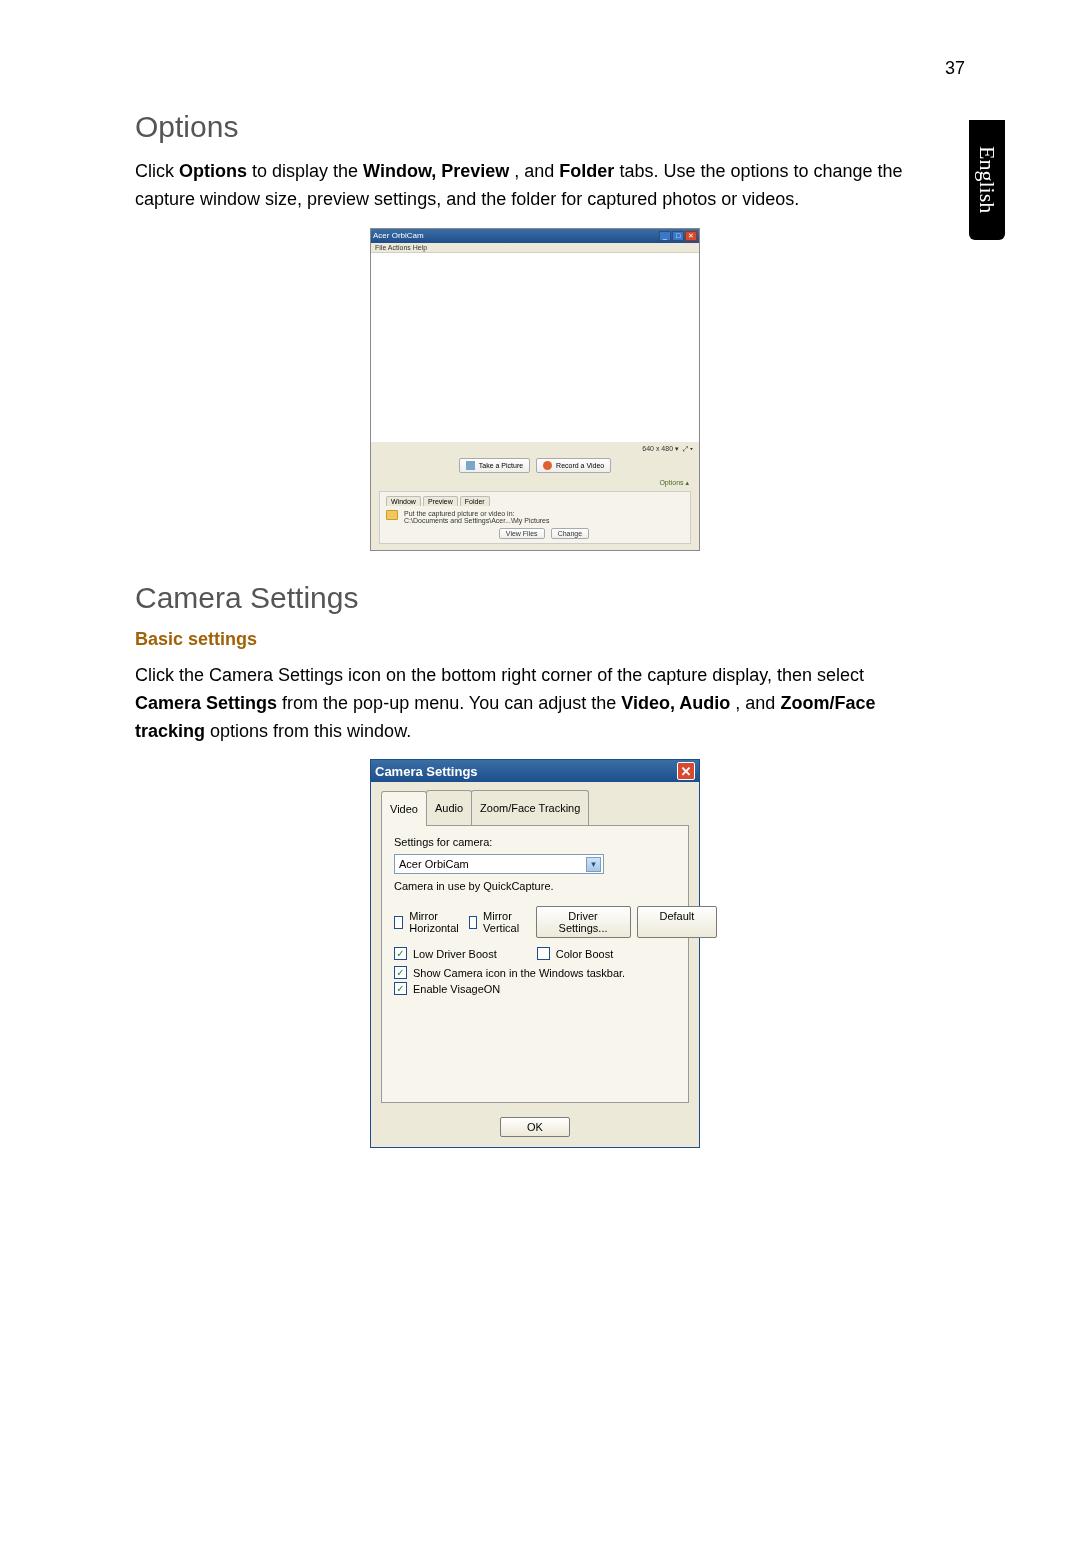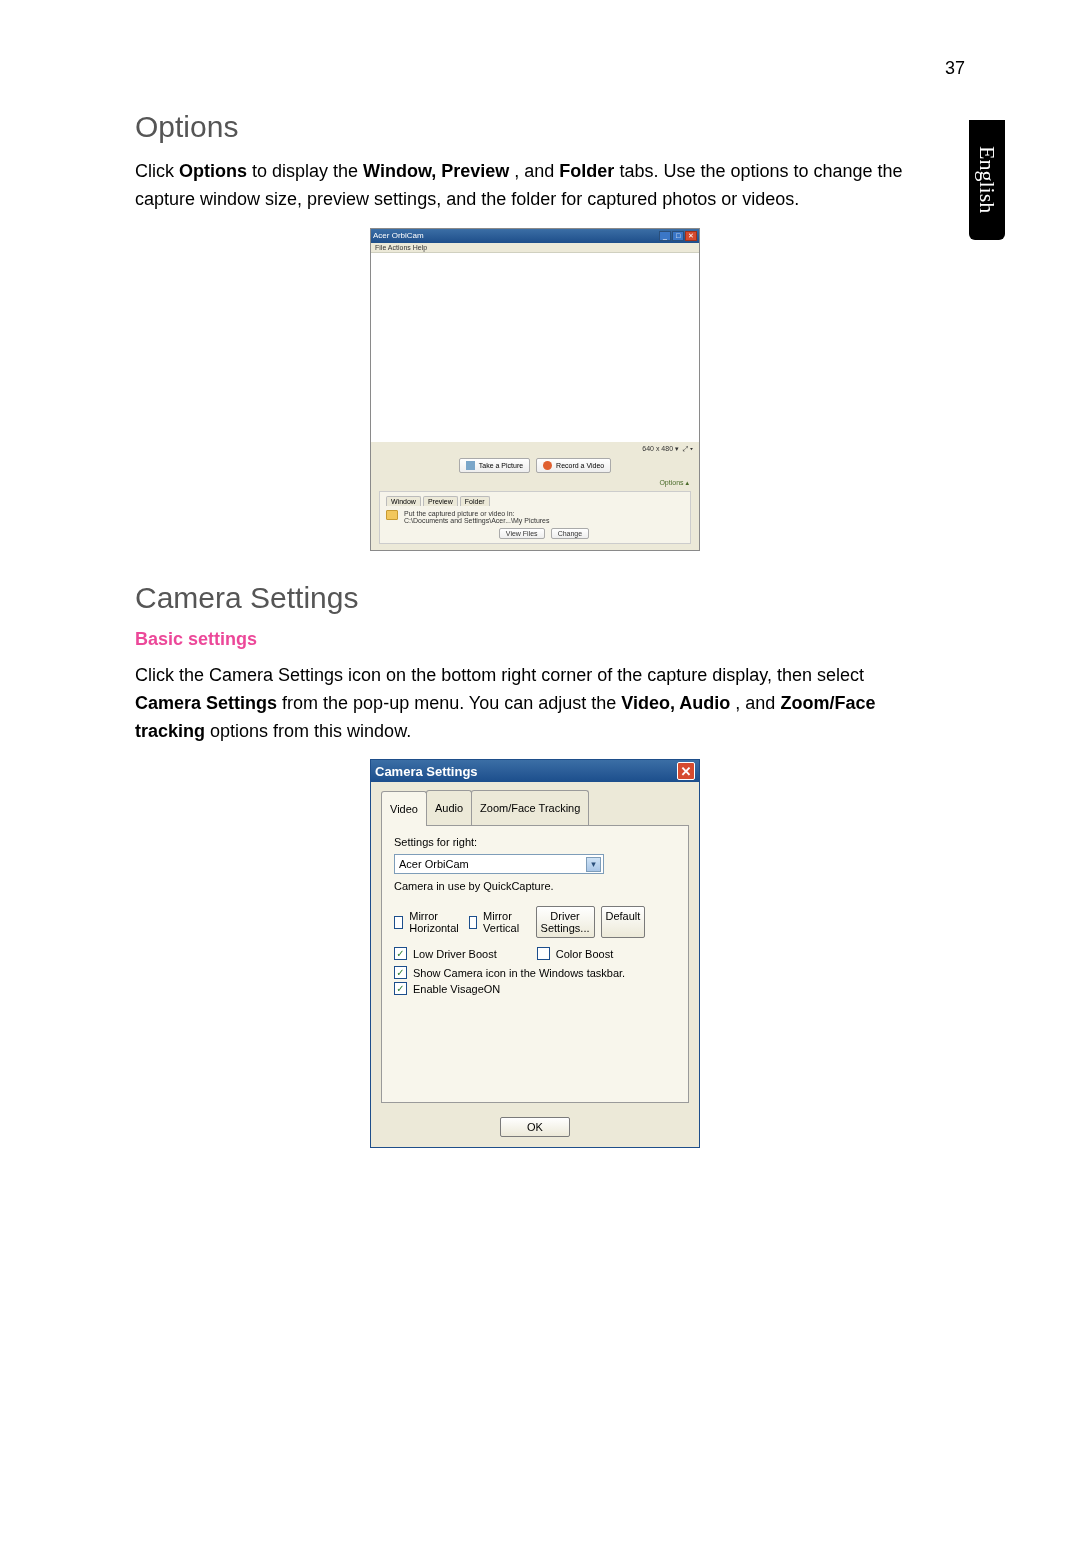--- a/index.html
+++ b/index.html
@@ -48,21 +48,21 @@
     margin-bottom: 14px;
   }
   p.body {
     font-size: 18px;
     line-height: 1.55;
     color: #000;
     margin-bottom: 14px;
   }
   .bold { font-weight: bold; }
   h3.sub {
-    color: #ec4899;
+    color: #a16207;
     font-size: 18px;
     font-weight: bold;
     margin: 14px 0 12px;
   }
   .shot-wrap { text-align: center; margin: 10px 0 30px; }
 
   
   .orbicam {
     display: inline-block;
     width: 330px;
@@ -116,21 +116,21 @@
   .cs-drop { width:15px; height:15px; background:linear-gradient(#cfe3f6,#a9c6e7); border:1px solid #7e9db9; color:#2a4f7a; display:flex; align-items:center; justify-content:center; font-size:9px;}
   .cs-cols { display:flex; gap:18px; margin-top:14px;}
   .cs-left { flex:1;}
   .cs-right { width:120px; display:flex; flex-direction:row; gap:6px;}
   .slider-lbl { font-size:11px; text-decoration: underline; text-decoration-color: transparent; }
   .slider { width:130px; height:18px; position:relative; margin:2px 0 10px;}
   .track { position:absolute; top:8px; left:0; right:0; height:3px; background:#cfcfcf; border:1px solid #9a9a9a; border-radius:2px;}
   .thumb { position:absolute; top:1px; left:42px; width:11px; height:18px; background:linear-gradient(#f7fbe7,#dce9b5); border:1px solid #86a34a; border-radius:2px;}
   .cs-check { display:flex; align-items:center; gap:6px; font-size:11px; margin:3px 0;}
   .cb { width:13px; height:13px; border:1px solid #1c4e8c; background:#fff; display:flex; align-items:center; justify-content:center; color:#2e7d32; font-size:10px;}
-  .cs-btn { border:1px solid #7a7a7a; background:linear-gradient(#fff,#ece9d8); padding:3px 4px; font-size:11px; border-radius:2px; text-align:center;}
+  .cs-btn { border:1px solid #7a7a7a; background:linear-gradient(#fff,#ece9d8); padding:3px 22px; font-size:11px; border-radius:2px; text-align:center;}
   .cs-ok { text-align:center; padding:8px 0 10px;}
   .cs-ok .cs-btn { width:70px; display:inline-block;}
   .gap-big { height:90px;}
 </style>
 </head>
 <body>
 
 <div class="page-number">37</div>
 <div class="lang-tab">English</div>
 
@@ -213,21 +213,21 @@
         <span>Camera Settings</span>
         <div class="cs-close">✕</div>
       </div>
       <div class="cs-body">
         <div class="cs-tabs">
           <span class="active">Video</span>
           <span>Audio</span>
           <span>Zoom/Face Tracking</span>
         </div>
         <div class="cs-panel">
-          <div class="cs-row">Settings for right:</div>
+          <div class="cs-row">Settings for camera:</div>
           <div class="cs-select">
             <span>Acer OrbiCam</span>
             <span class="cs-drop">▾</span>
           </div>
           <div class="cs-row">Camera in use by QuickCapture.</div>
 
           <div class="cs-cols">
             <div class="cs-right">
               <div class="cs-check">
                 <div class="cb"></div>

